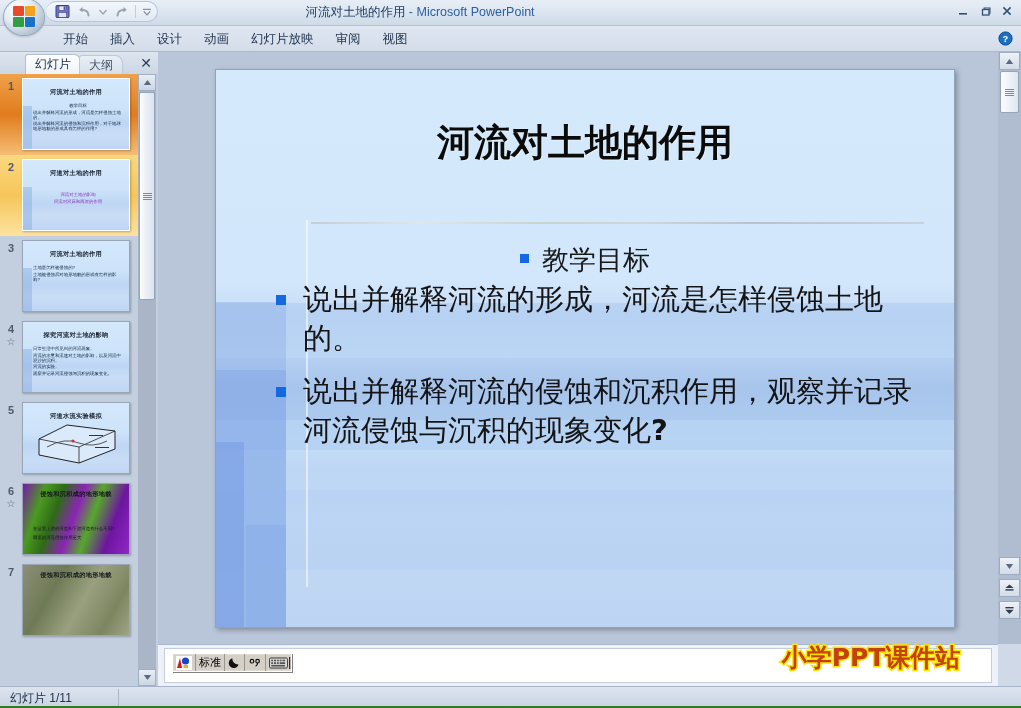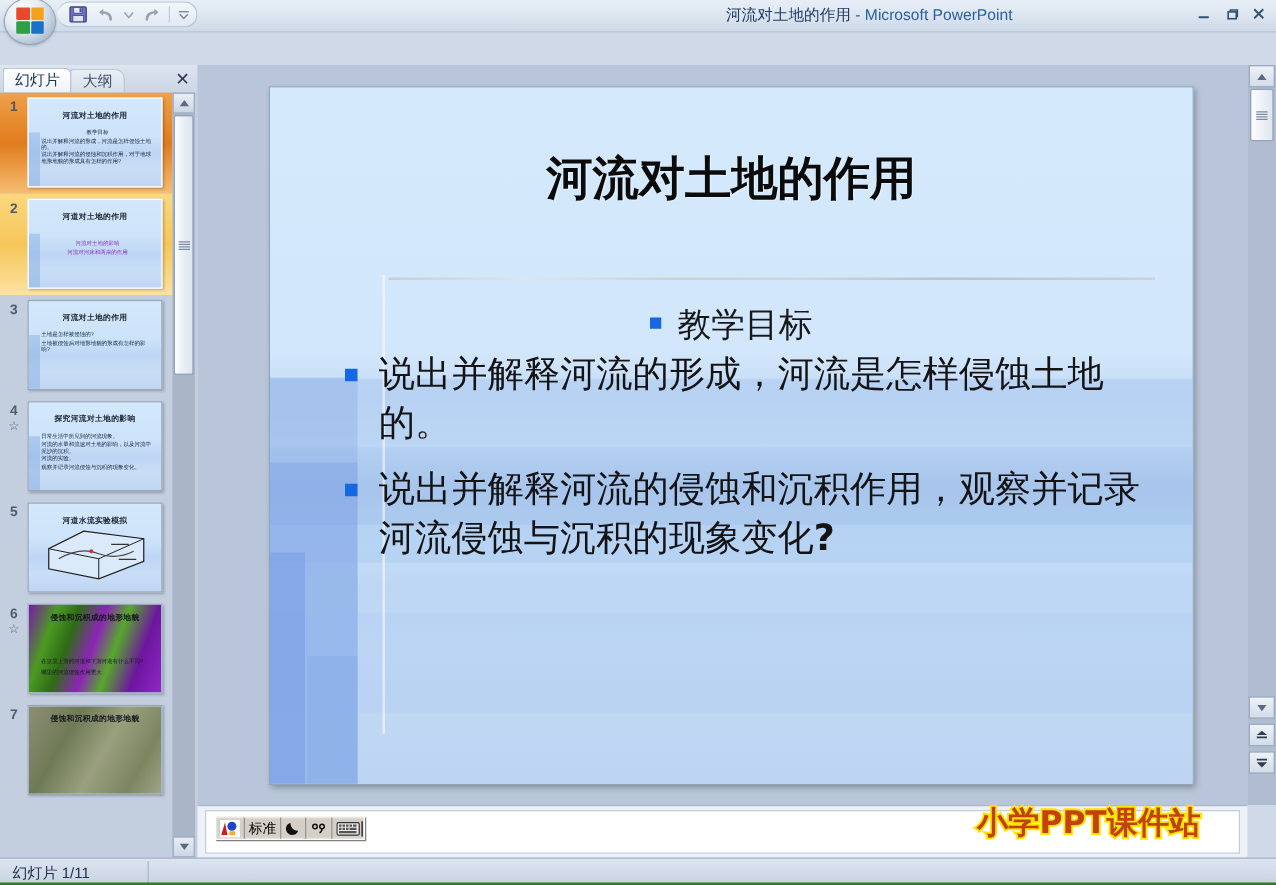--- a/index.html
+++ b/index.html
@@ -11,21 +11,21 @@
   }
   #app { position:relative; width:1021px; height:708px; }
 
   
   .titlebar{
     position:absolute; left:0; top:0; width:1021px; height:26px;
     background:linear-gradient(180deg,#e8eef6 0%,#dde6f1 45%,#cfdae8 100%);
     border-bottom:1px solid #b4c3d6;
   }
   .win-title{
-    position:absolute; left:0; top:4px; width:810px; text-align:right;
+    position:absolute; left:15px; top:4px; width:810px; text-align:center;
     font-size:12.5px; color:#2a5fa0; white-space:nowrap;
   }
   .win-title .doc{ color:#1f3b63; }
   .wbtns{ position:absolute; right:4px; top:2px; display:flex; gap:2px; }
   .wbtn{
     width:20px; height:18px; display:flex; align-items:center; justify-content:center;
     font-size:12px; color:#33506f; cursor:default;
   }
   .wbtn svg{ display:block; }
 
@@ -71,21 +71,21 @@
   .leftpane{
     position:absolute; left:0; top:52px; width:158px; height:634px;
     background:#c3cede;
   }
   .pane-tabs{
     position:absolute; left:0; top:0; width:158px; height:22px;
     background:linear-gradient(180deg,#dde5ef 0%,#ccd6e4 100%);
   }
   .ptab{
     position:absolute; top:2px; height:20px; line-height:19px; font-size:12px;
-    padding:0 9px; color:#203450; white-space:nowrap;
+    padding:0 9px; color:#203450; white-space:nowrap;margin-left:23px;
   }
   .ptab.sel{
     left:2px; background:linear-gradient(180deg,#ffffff 0%,#eef3f9 100%);
     border:1px solid #b0bfd2; border-bottom:none; border-radius:3px 7px 0 0;
   }
   .ptab.un{
     left:56px; top:3px; height:19px; line-height:18px; color:#46546b;
     background:linear-gradient(180deg,#e9eff6 0%,#d6dfeb 100%);
     border:1px solid #bcc9d9; border-bottom:none; border-radius:3px 8px 0 0;
   }
@@ -342,20 +342,37 @@
       <div class="qat-sep"></div>
       <div class="qat-ico" style="width:10px">
         <svg width="10" height="8" viewBox="0 0 10 8">
           <rect x="1" y="0.8" width="8" height="1.1" fill="#7d889a"></rect>
           <path d="M1.8 3.4 L5 6.8 L8.2 3.4" fill="none" stroke="#7d889a" stroke-width="1.2"></path>
         </svg>
       </div>
     </div>
   </div>
 
+  <div class="ribbon">
+    <div class="tabs">
+      <div class="tab">开始</div>
+      <div class="tab">插入</div>
+      <div class="tab">设计</div>
+      <div class="tab">动画</div>
+      <div class="tab">幻灯片放映</div>
+      <div class="tab">审阅</div>
+      <div class="tab">视图</div>
+    </div>
+    <div class="help-btn">
+      <svg width="15" height="15" viewBox="0 0 15 15">
+        <circle cx="7.5" cy="7.5" r="6.6" fill="#1d6fc4" stroke="#0d4c92"></circle>
+        <text x="7.5" y="11" font-size="9.5" fill="#fff" text-anchor="middle" font-family="Liberation Sans, sans-serif" font-weight="bold">?</text>
+      </svg>
+    </div>
+  </div>
 
   <div class="leftpane">
     <div class="pane-tabs">
       <div class="ptab sel">幻灯片</div>
       <div class="ptab un">大纲</div>
       <div class="pane-close">✕</div>
     </div>
 
     <div class="thumbs" id="thumbs">
         <div class="thumb-row selected">

